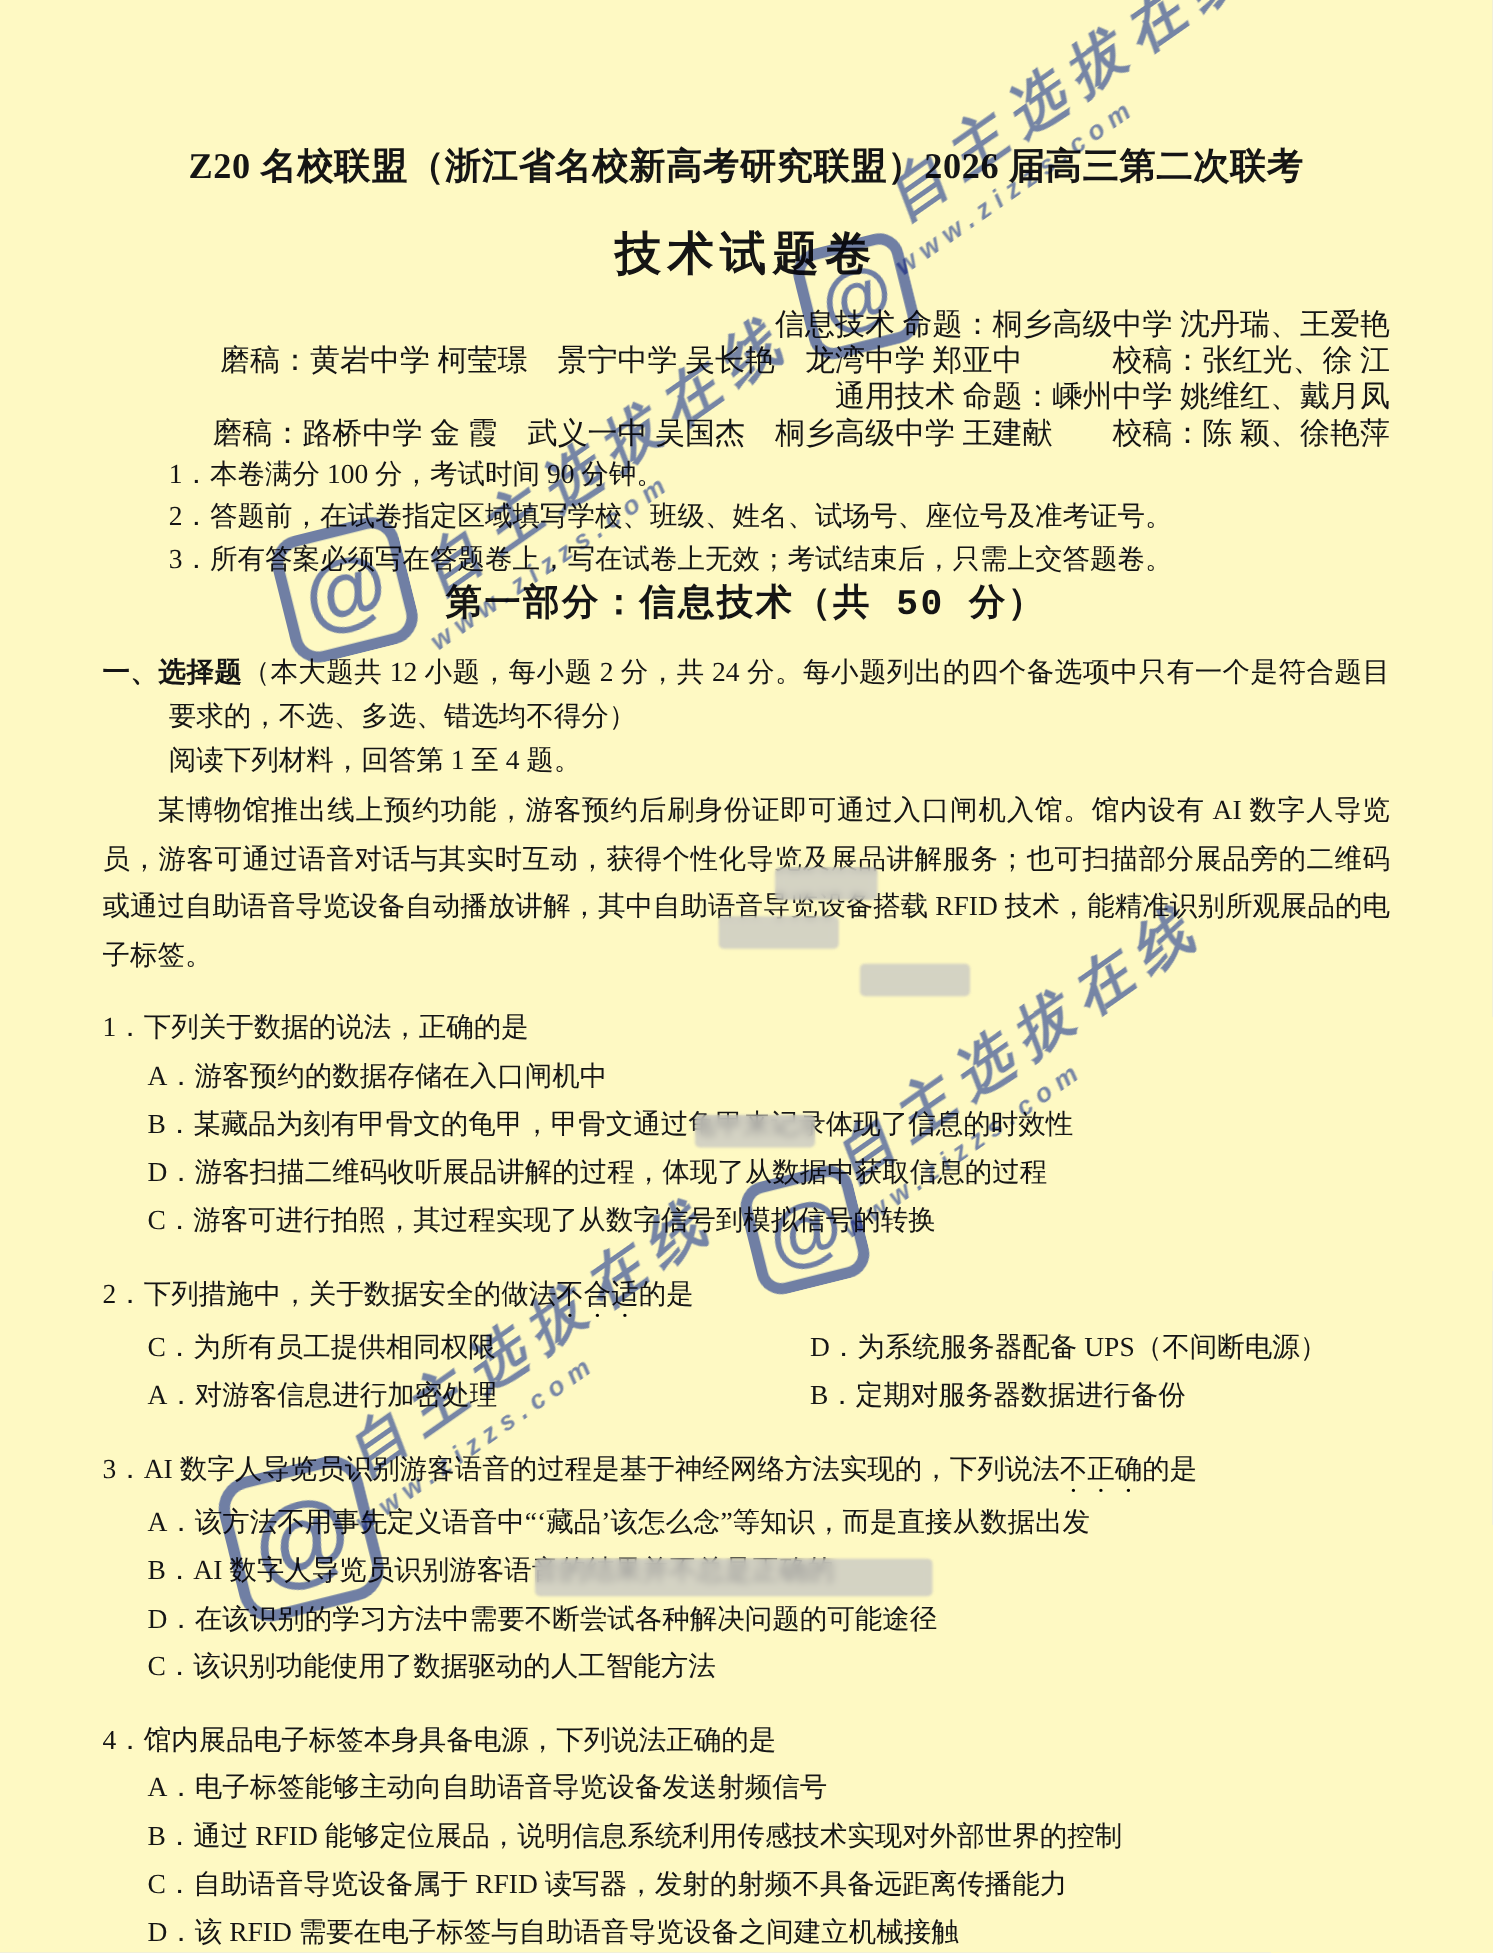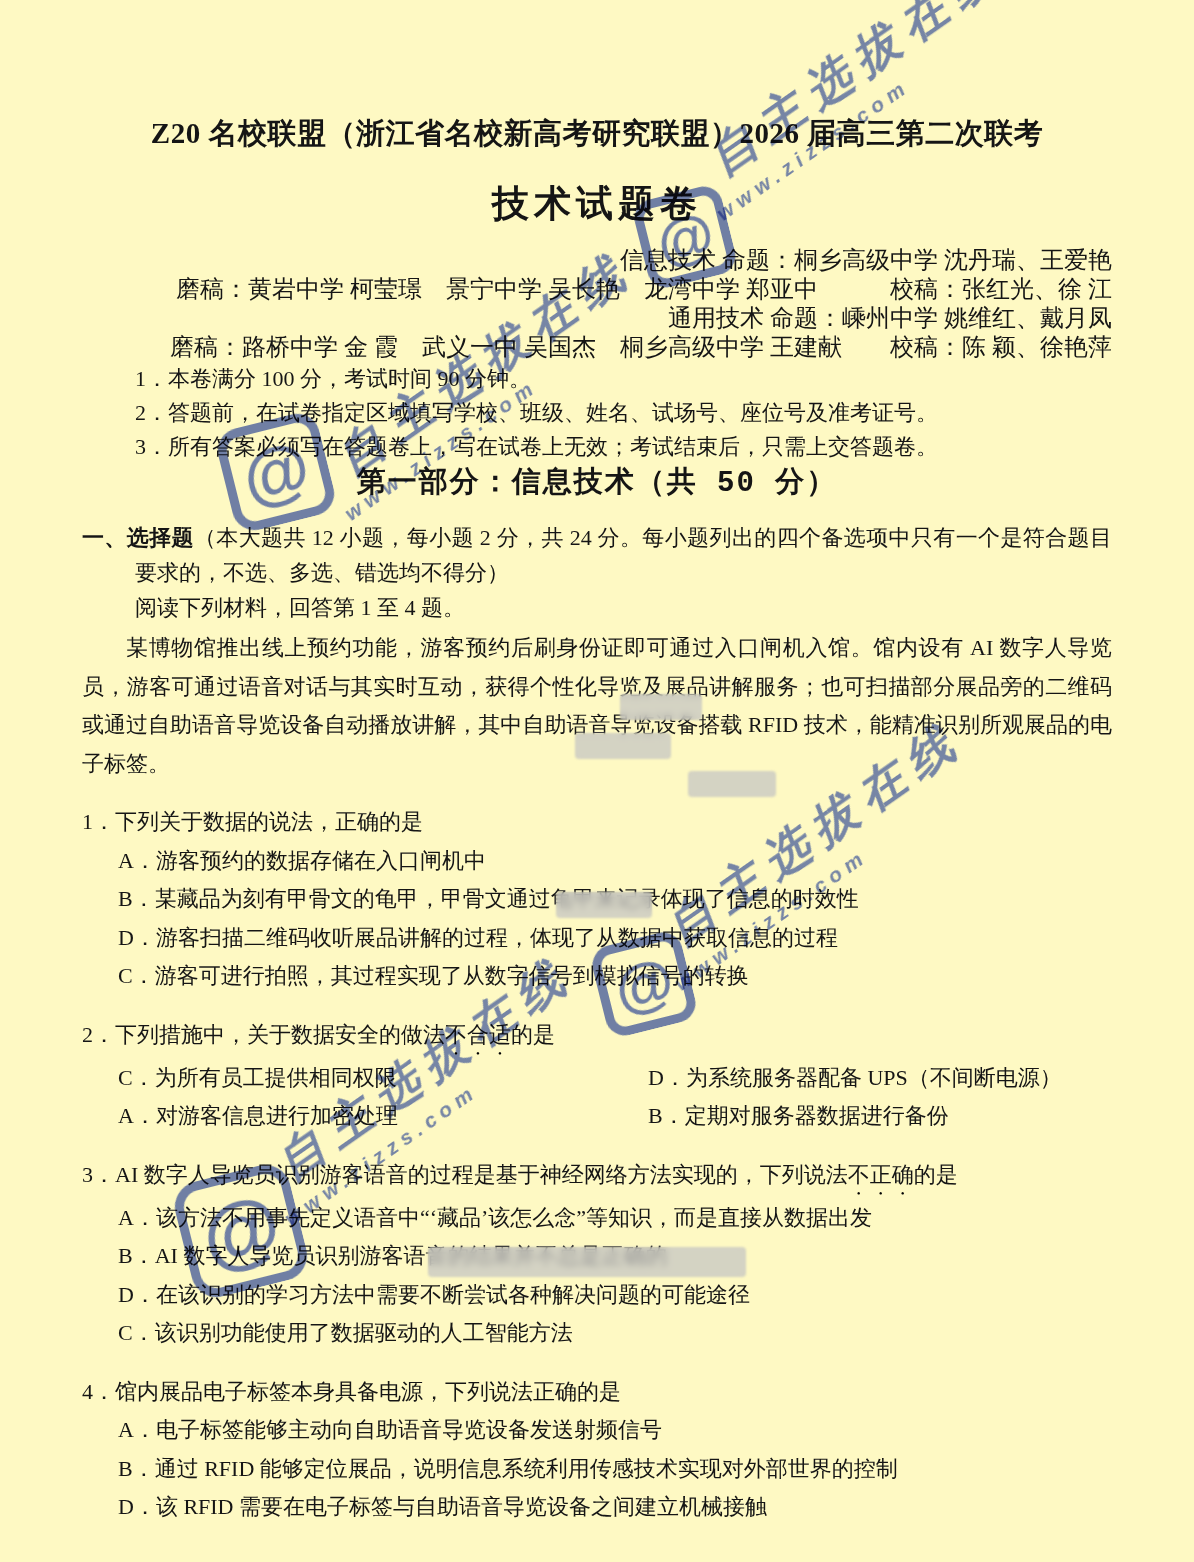--- a/index.html
+++ b/index.html
@@ -97,20 +97,21 @@
       <div class="q-opt">A．该方法不用事先定义语音中“‘藏品’该怎么念”等知识，而是直接从数据出发</div>
       <div class="q-opt">B．AI 数字人导览员识别游客语音的结果并不总是正确的</div>
       <div class="q-opt">D．在该识别的学习方法中需要不断尝试各种解决问题的可能途径</div>
       <div class="q-opt">C．该识别功能使用了数据驱动的人工智能方法</div>
     </div>
 
     <div class="question">
       <div class="q-stem">4．馆内展品电子标签本身具备电源，下列说法正确的是</div>
       <div class="q-opt">A．电子标签能够主动向自助语音导览设备发送射频信号</div>
       <div class="q-opt">B．通过 RFID 能够定位展品，说明信息系统利用传感技术实现对外部世界的控制</div>
+      <div class="q-opt">C．自助语音导览设备属于 RFID 读写器，发射的射频不具备远距离传播能力</div>
       <div class="q-opt">D．该 RFID 需要在电子标签与自助语音导览设备之间建立机械接触</div>
     </div>
 
   </div>
 
   <div class="smudge" style="left:620px;top:694px;width:82px;height:26px;"></div>
   <div class="smudge" style="left:575px;top:733px;width:96px;height:26px;"></div>
   <div class="smudge" style="left:688px;top:771px;width:88px;height:26px;"></div>
   <div class="smudge" style="left:556px;top:892px;width:96px;height:26px;"></div>
   <div class="smudge" style="left:428px;top:1247px;width:318px;height:30px;"></div>

